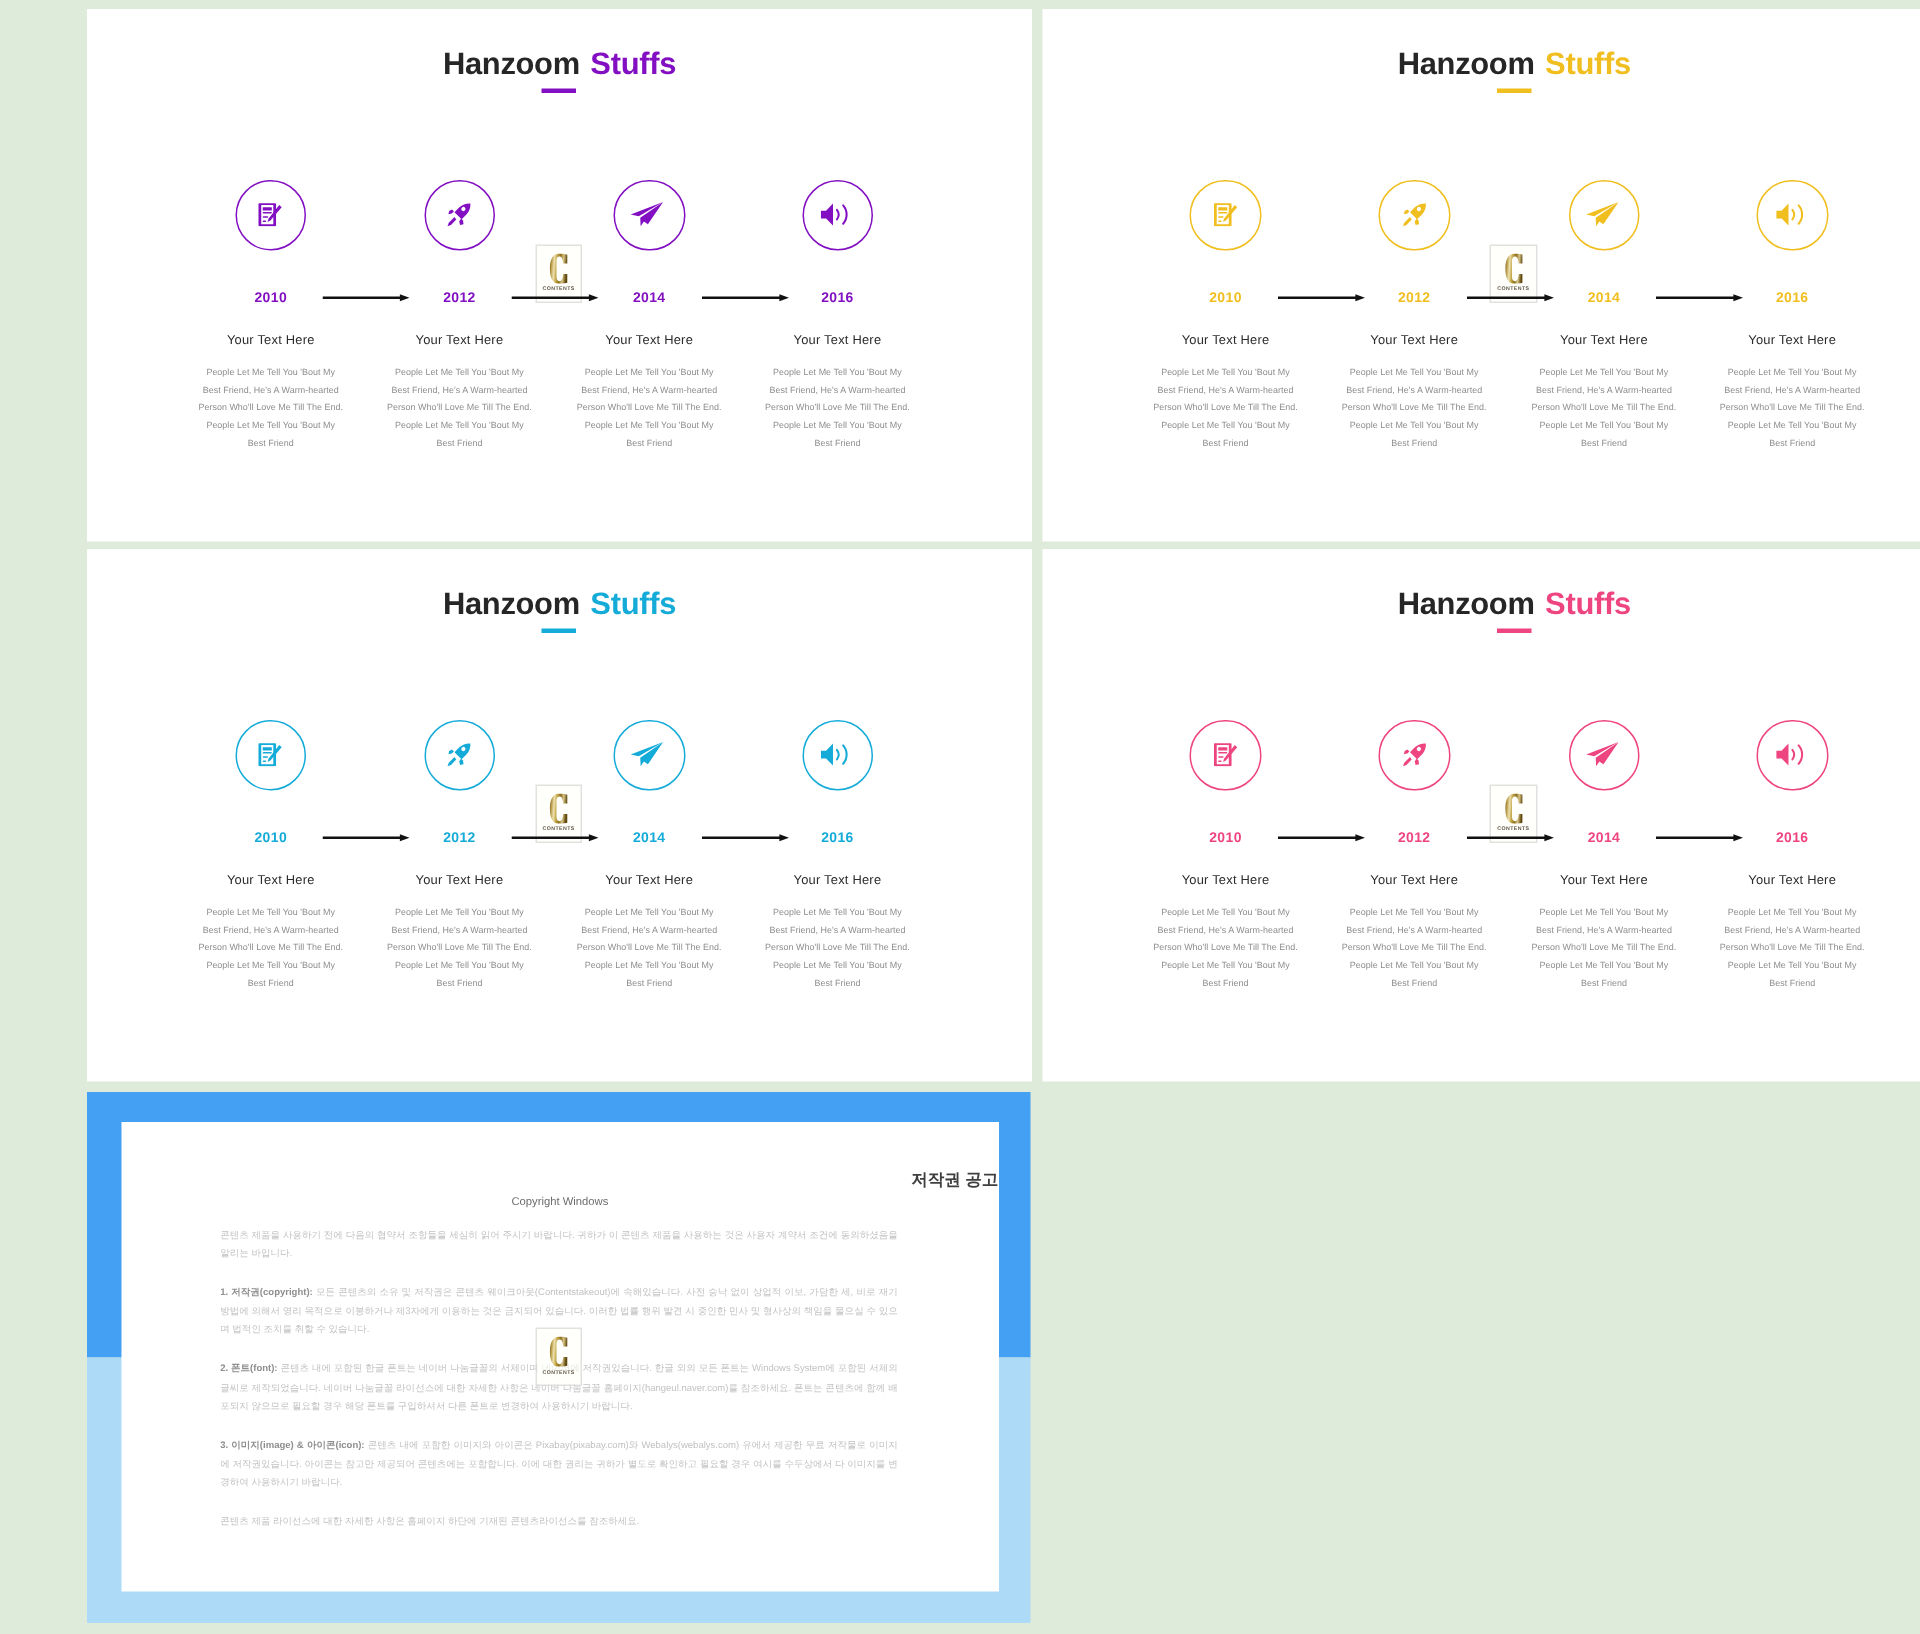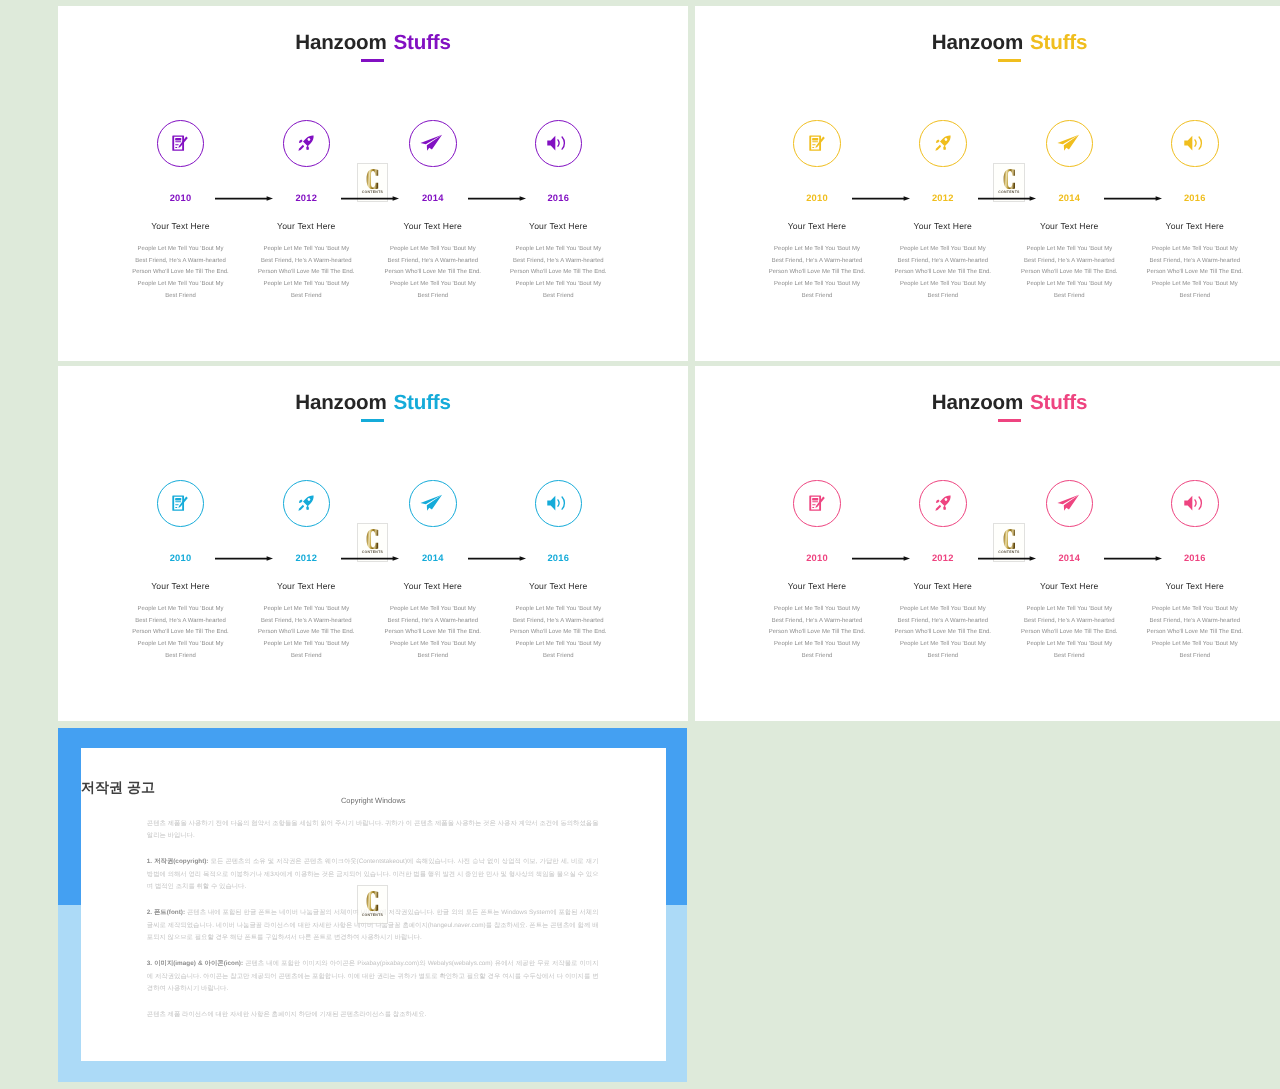--- a/index.html
+++ b/index.html
@@ -53,22 +53,22 @@
   .wm-cap{position:absolute;left:0;top:26.8px;width:100%;text-align:center;
           font-size:3.5px;letter-spacing:0.28px;color:rgba(66,56,38,0.85);font-weight:bold;
           line-height:4px;}
 
   
   .s5{position:absolute;left:7px;top:727.5px;width:629px;height:354px;}
   .nbg-top{position:absolute;left:0;top:0;width:629px;height:177px;}
   .nbg-bot{position:absolute;left:0;top:177px;width:629px;height:177px;}
   .npaper{position:absolute;left:23px;top:20.4px;width:584.5px;height:313.5px;
           background:#fff;}
-  .ntitle{position:absolute;left:0;top:33.1px;width:584.5px;text-align:left;
-          font-size:14px;font-weight:bold;color:#3f3f3f;line-height:12px;}
+  .ntitle{position:absolute;left:0;top:33.1px;width:584.5px;text-align:right;
+          font-size:11px;font-weight:bold;color:#3f3f3f;line-height:12px;}
   .nsub{position:absolute;left:0;top:48.7px;width:584.5px;text-align:center;
         font-size:7.5px;color:#6d6d6d;line-height:8px;}
   .nbody{position:absolute;left:65.8px;top:70.1px;width:451.7px;
          font-size:6.35px;line-height:12.4px;color:#c2c2c2;text-align:justify;}
   .nbody p{margin:0 0 13.7px 0;}
   .nbody p b{color:#8e8e8e;font-weight:bold;}
   .nwm{position:absolute;left:275.7px;top:137px;}
 </style>
 </head>
 <body>

